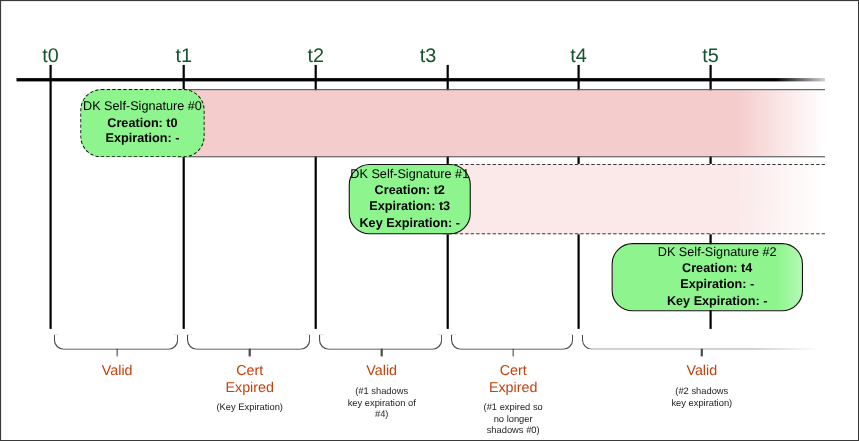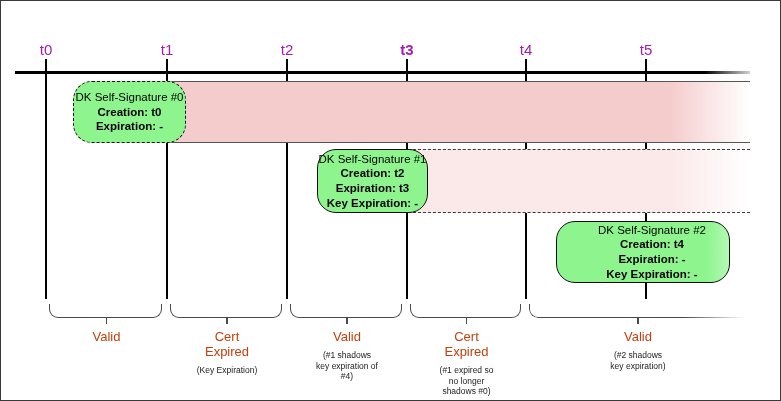--- a/index.html
+++ b/index.html
@@ -28,22 +28,22 @@
     top: 70px;
     width: 735px;
     height: 3px;
     background: linear-gradient(to right,
         #000000 0px, #000000 690px, rgba(0,0,0,0) 745px);
   }
 
   .tick-label {
     position: absolute;
     top: 42px;
-    font-size: 15px;
-    color: #a21caf;
+    font-size: 18px;
+    color: #14532d;
     transform: translateX(-50%);
     white-space: nowrap;
     line-height: 14px;
   }
 
   .tick-line {
     position: absolute;
     top: 58px;
     width: 2px;
     background: #000000;
@@ -142,21 +142,21 @@
 
   <div class="axis-line"></div>
 
   <div id="ticks-layer">
       <div class="tick-label" style="left: 45px;">t0</div>
       <div class="tick-line" style="left: 45px; height: 240px;"></div>
       <div class="tick-label" style="left: 166px;">t1</div>
       <div class="tick-line" style="left: 166px; height: 240px;"></div>
       <div class="tick-label" style="left: 286px;">t2</div>
       <div class="tick-line" style="left: 286px; height: 240px;"></div>
-      <div class="tick-label" style="left: 406px; font-weight: bold;">t3</div>
+      <div class="tick-label" style="left: 388px;">t3</div>
       <div class="tick-line" style="left: 406px; height: 240px;"></div>
       <div class="tick-label" style="left: 525px;">t4</div>
       <div class="tick-line" style="left: 525px; height: 240px;"></div>
       <div class="tick-label" style="left: 645px;">t5</div>
       <div class="tick-line" style="left: 645px; height: 240px;"></div>
     </div>
 
   <div id="bands-layer">
       <div class="band band-solid" style="left: 160px; top: 80px; width: 589px; height: 62px; background: linear-gradient(to right, rgb(245, 204, 204) 0px, rgb(245, 204, 204) 509px, rgba(255, 255, 255, 0) 589px);"></div>
       <div class="band band-dashed" style="left: 402px; top: 148px; width: 347px; height: 64px; background: linear-gradient(to right, rgb(251, 233, 233) 0px, rgb(251, 233, 233) 267px, rgba(255, 255, 255, 0) 347px);"></div>

